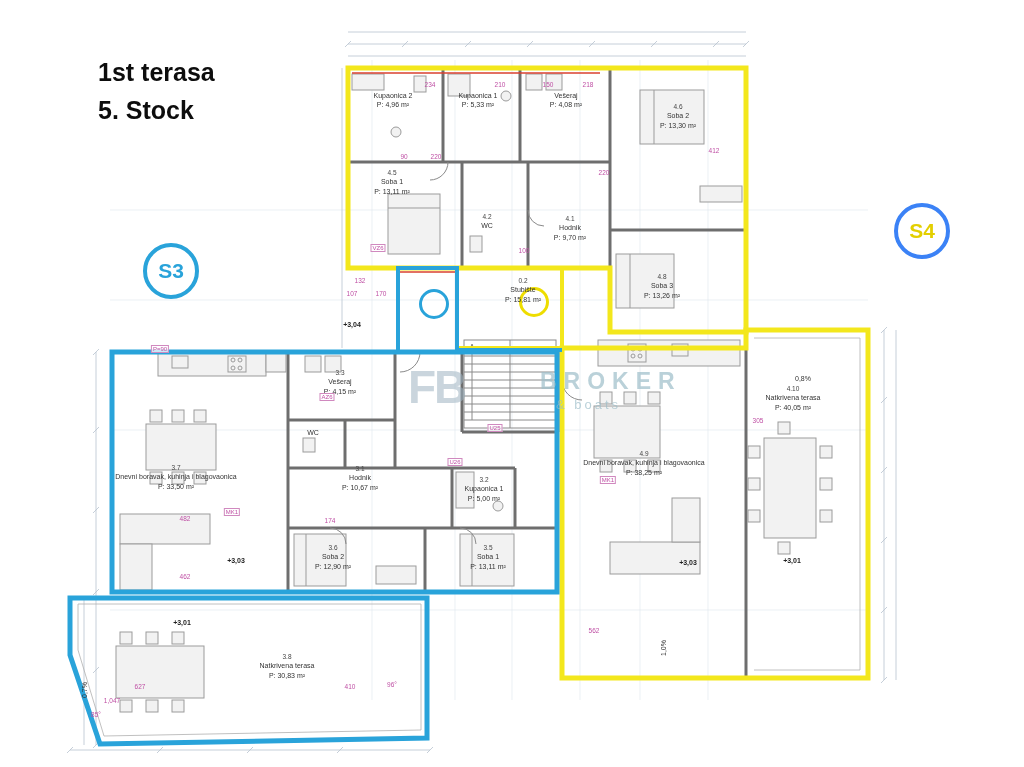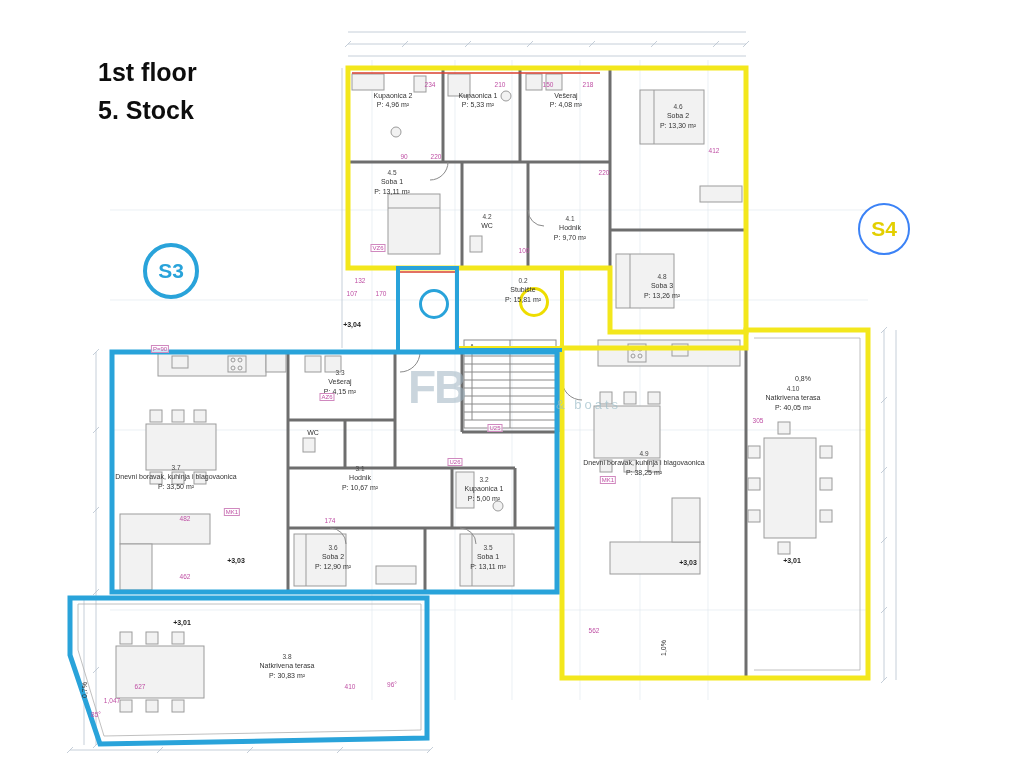--- a/index.html
+++ b/index.html
@@ -5,21 +5,21 @@
   html,body{margin:0;padding:0;background:#fff;}
   .canvas{position:relative;width:1024px;height:767px;background:#ffffff;
           font-family:"Liberation Sans",sans-serif;overflow:hidden;}
   svg{position:absolute;left:0;top:0;}
   .title-block{position:absolute;left:98px;top:54px;font-size:25px;font-weight:700;
                color:#0d0d0d;line-height:1.5;}
   .badge{position:absolute;border-radius:50%;display:flex;align-items:center;
          justify-content:center;font-weight:700;background:transparent;}
   .badge-s3{left:143px;top:243px;width:48px;height:48px;border:4px solid #29a3da;
             color:#29a3da;font-size:21px;}
-  .badge-s4{left:858px;top:203px;width:48px;height:48px;border:2px solid #3b82f6;
+  .badge-s4{left:894px;top:203px;width:48px;height:48px;border:4px solid #3b82f6;
             color:#e3cf00;font-size:21px;}
   .marker{position:absolute;border-radius:50%;}
   .marker-blue{left:419px;top:289px;width:24px;height:24px;border:3px solid #29a3da;}
   .marker-yellow{left:519px;top:287px;width:24px;height:24px;border:3px solid #eedd00;}
   .room-label{position:absolute;transform:translate(-50%,-50%);text-align:center;
               font-size:7px;color:#333;line-height:1.3;width:86px;}
   .room-label span{display:block;}
   .room-label .rid{font-size:6.5px;color:#444;}
   .dim{position:absolute;transform:translate(-50%,-50%);font-size:6.5px;color:#bf4fa4;
        white-space:nowrap;}
@@ -249,24 +249,25 @@
 
     <g stroke="#29a3da" fill="none">
       <path d="M112,352 H557 V592 H112 Z" stroke-width="5"></path>
       <path d="M398,268 H457 V352 H398 Z" stroke-width="4"></path>
       <path d="M70,598 H427 V738 L100,744 L70,655 Z" stroke-width="5"></path>
       <line x1="457" y1="350" x2="562" y2="350" stroke-width="4"></line>
     </g>
   </svg>
 
   <div class="wm-fb">FB</div>
+  <div class="wm-broker">BROKER</div>
   <div class="wm-boats">&amp; boats</div>
 
   <div class="title-block">
-    <div>1st floor</div>
+    <div>1st terasa</div>
     <div>5. Stock</div>
   </div>
 
   <div class="badge badge-s3">S3</div>
   <div class="badge badge-s4">S4</div>
   <div class="marker marker-blue"></div>
   <div class="marker marker-yellow"></div>
 
   <div class="room-label" style="left:393px;top:100px">
     <span class="rid"></span>

